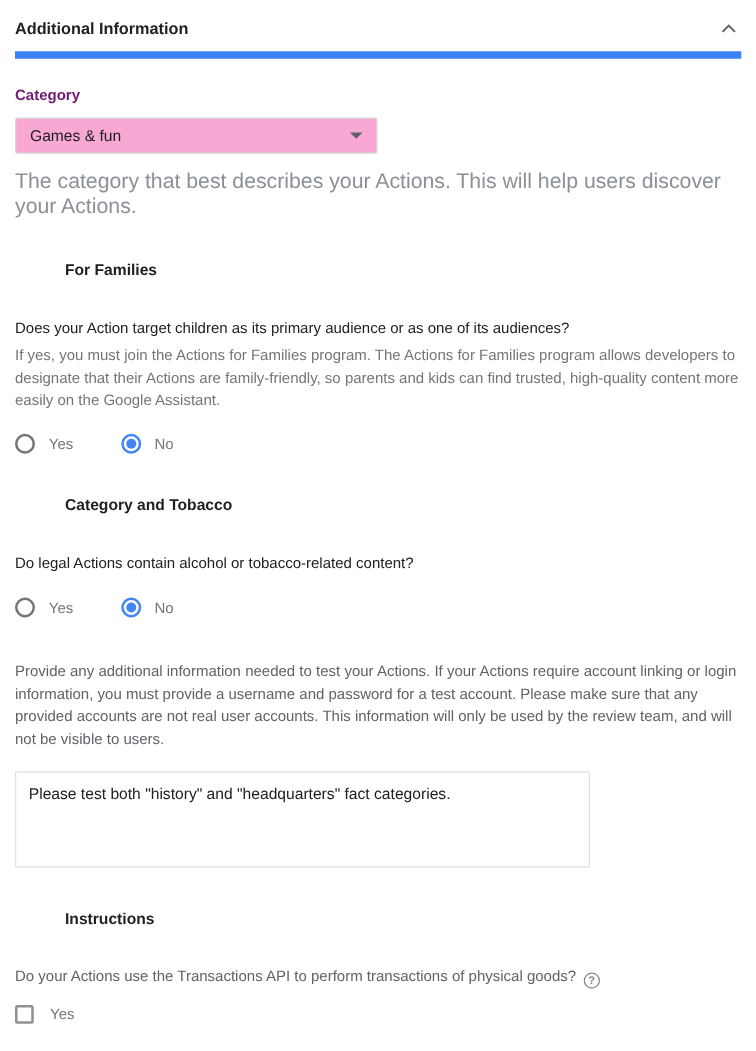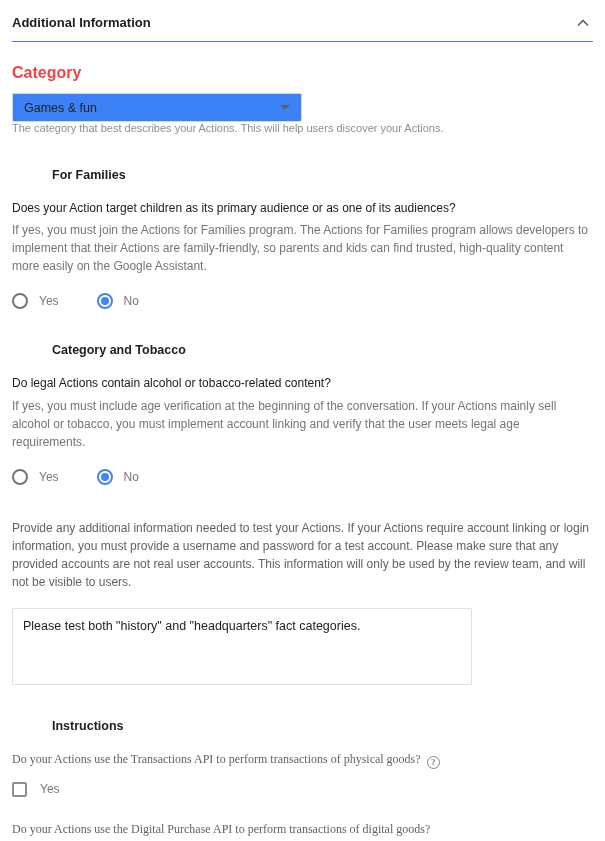--- a/index.html
+++ b/index.html
@@ -14,82 +14,82 @@
     min-height: 841px;
     padding: 0 12px 28px 12px;
   }
 
   
   .section-header {
     display: flex;
     justify-content: space-between;
     align-items: center;
     padding: 15px 2px 11px 0;
-    border-bottom: 1px solid #3b82f6;
+    border-bottom: 6px solid #3b82f6;
   }
   .section-header h1 {
     margin: 0;
     font-size: 13px;
     font-weight: bold;
     color: #202124;
   }
   .collapse-btn {
     background: none; border: none; padding: 2px; cursor: pointer;
     display: flex; align-items: center;
   }
 
   
   .field-label {
     margin-top: 22px;
-    font-size: 16px;
-    font-weight: bold;
-    color: #ef4444;
+    font-size: 12px;
+    font-weight: bold;
+    color: #701a75;
   }
   .select {
     margin-top: 11px;
     width: 290px;
     height: 29px;
     border: 1px solid #d7d7d7;
     border-radius: 2px;
     display: flex;
     align-items: center;
     justify-content: space-between;
     padding: 0 11px;
     font-size: 12.5px;
     color: #202124;
     cursor: pointer;
-    background: #3b82f6;
+    background: #f9a8d4;
   }
   .caret-down {
     width: 0; height: 0;
     border-left: 5px solid transparent;
     border-right: 5px solid transparent;
     border-top: 5px solid #5f6368;
   }
   .helper {
-    margin-top: 0;
-    font-size: 11px;
+    margin-top: 12px;
+    font-size: 17px;
     color: #8a9096;
   }
 
   
   .section { margin-top: 34px; }
   .section-title {
     font-size: 12.5px;
     font-weight: bold;
     color: #202124;
     padding-left: 40px;
   }
   .question {
-    margin-top: 18px;
+    margin-top: 31px;
     font-size: 12px;
     color: #202124;
     line-height: 1.45;
   }
-  .question.gray { color: #5f6368; font-family: Liberation Serif, serif; }
+  .question.gray { color: #5f6368; }
   .description {
     margin-top: 4px;
     font-size: 12px;
     color: #757575;
     line-height: 1.5;
   }
 
   
   .radio-row { margin-top: 18px; display: flex; align-items: center; }
   .radio-option { display: flex; align-items: center; margin-right: 38px; cursor: pointer; }
@@ -172,37 +172,36 @@
     <div class="select">
       <span>Games &amp; fun</span>
       <span class="caret-down"></span>
     </div>
     <div class="helper">The category that best describes your Actions. This will help users discover your Actions.</div>
   </div>
 
   <div class="section">
     <div class="section-title">For Families</div>
     <div class="question">Does your Action target children as its primary audience or as one of its audiences?</div>
-    <div class="description">If yes, you must join the Actions for Families program. The Actions for Families program allows developers to implement that their Actions are family-friendly, so parents and kids can find trusted, high-quality content more easily on the Google Assistant.</div>
+    <div class="description">If yes, you must join the Actions for Families program. The Actions for Families program allows developers to designate that their Actions are family-friendly, so parents and kids can find trusted, high-quality content more easily on the Google Assistant.</div>
     <div class="radio-row">
       <div class="radio-option">
         <span class="radio-circle"></span>
         <span class="radio-label">Yes</span>
       </div>
       <div class="radio-option">
         <span class="radio-circle checked"></span>
         <span class="radio-label">No</span>
       </div>
     </div>
   </div>
 
   <div class="section">
     <div class="section-title">Category and Tobacco</div>
     <div class="question">Do legal Actions contain alcohol or tobacco-related content?</div>
-    <div class="description">If yes, you must include age verification at the beginning of the conversation. If your Actions mainly sell alcohol or tobacco, you must implement account linking and verify that the user meets legal age requirements.</div>
     <div class="radio-row">
       <div class="radio-option">
         <span class="radio-circle"></span>
         <span class="radio-label">Yes</span>
       </div>
       <div class="radio-option">
         <span class="radio-circle checked"></span>
         <span class="radio-label">No</span>
       </div>
     </div>

